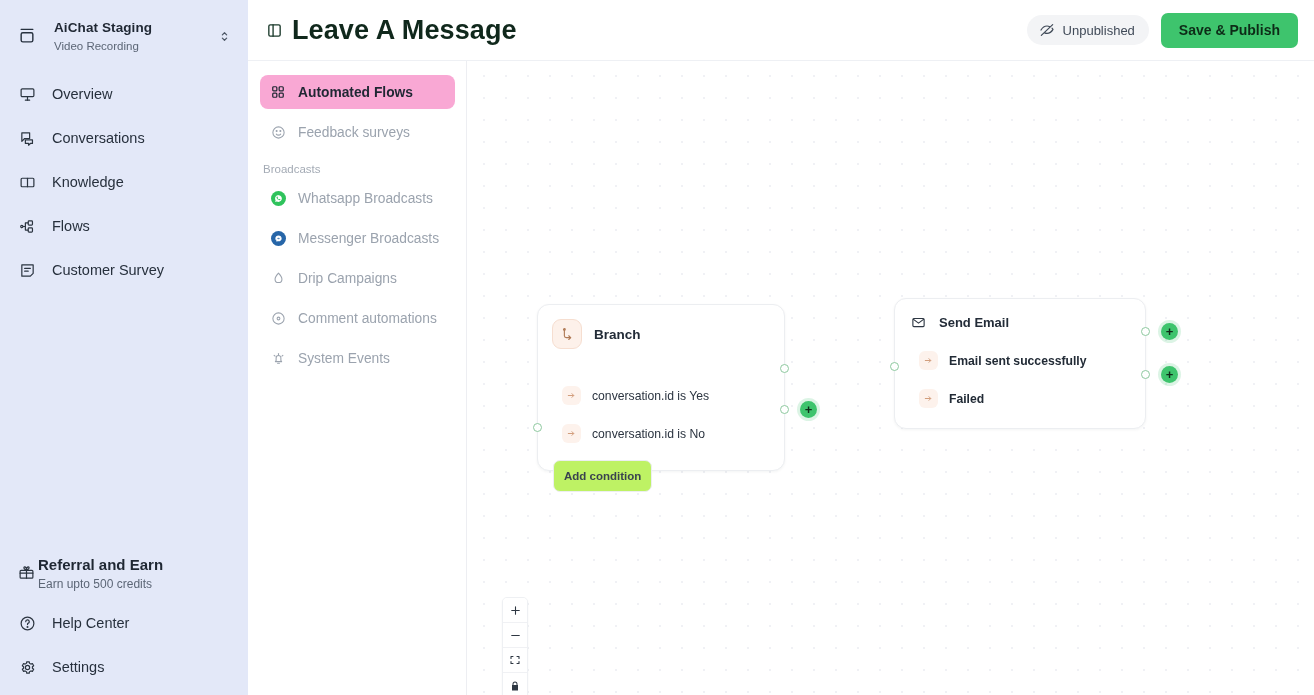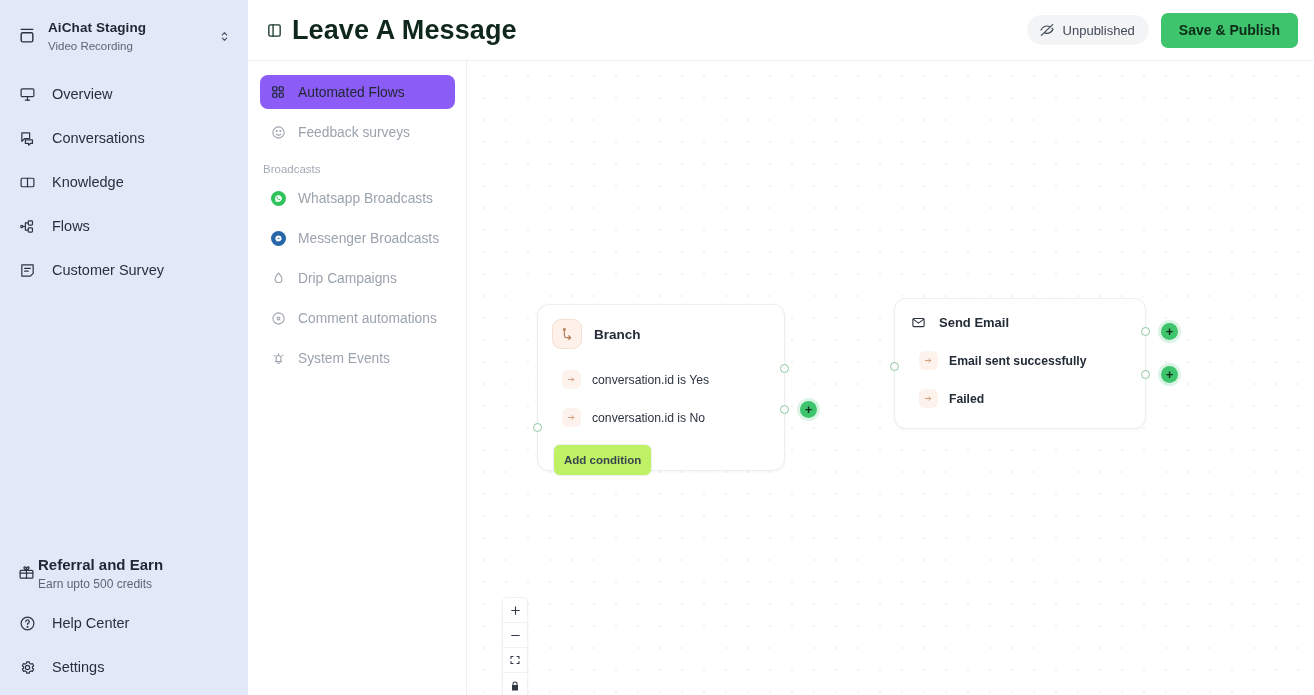--- a/index.html
+++ b/index.html
@@ -12,21 +12,21 @@
   .app { position: relative; width: 1314px; height: 695px; display: flex; }
 
   
   .lsidebar {
     width: 248px; height: 695px; flex: 0 0 248px;
     background: #e3e8f8;
     position: relative;
   }
   .ws-header {
     display: flex; align-items: center;
-    gap: 10px;
+    gap: 16px;
     padding: 12px 16px 0 16px;
     height: 60px;
   }
   .ws-icon { width: 22px; height: 22px; flex: 0 0 22px; color:#27313f; display:flex; align-items:center; justify-content:center; }
   .ws-text { flex: 1 1 auto; min-width: 0; line-height: 1.15; }
   .ws-name {
     font-size: 13.5px; font-weight: 700; color: #1f2733; letter-spacing: .1px;
     white-space: nowrap; overflow: hidden; text-overflow: ellipsis;
   }
   .ws-sub { font-size: 11.5px; color: #5c6676; margin-top: 2px; white-space: nowrap; }
@@ -78,21 +78,21 @@
 
   
   .body-row { display: flex; height: 634px; }
   .panel2 { width: 219px; flex: 0 0 219px; border-right: 1px solid #edeef2; background: #fff; padding: 14px 11px 0 12px; }
   .p2-item {
     display: flex; align-items: center; gap: 12px;
     height: 34px; border-radius: 8px; padding: 0 10px;
     margin-bottom: 6px; cursor: pointer;
     font-size: 13.8px; color: #9ba3ae;
   }
-  .p2-item.active { background: #8b5cf6; color: #1f2733; font-weight: 400; text-align: right; }
+  .p2-item.active { background: #f9a8d4; color: #1f2733; font-weight: 700; text-align: right; }
   .p2-ico { width: 16px; height: 16px; flex: 0 0 16px; display: flex; align-items: center; justify-content: center; }
   .p2-group { font-size: 11.5px; color: #a4abb5; padding: 8px 2px 6px 3px; }
   .dot-wa { width: 15px; height: 15px; border-radius: 50%; background: #2fc35c; display:flex; align-items:center; justify-content:center; }
   .dot-ms { width: 15px; height: 15px; border-radius: 50%; background: #2766a8; display:flex; align-items:center; justify-content:center; }
 
   
   .canvas {
     flex: 1 1 auto; position: relative; overflow: hidden;
     background-color: #ffffff;
     background-image: radial-gradient(#f0f1f5 1px, transparent 1px);
@@ -413,21 +413,21 @@
             <span class="ic-box">
               <svg width="15" height="15" viewBox="0 0 24 24" fill="none" stroke="currentColor" stroke-width="1.8" stroke-linecap="round" stroke-linejoin="round">
                 <path d="M7 4v10a3 3 0 0 0 3 3h7"></path>
                   <path d="M14 14l3 3-3 3"></path>
                   <circle cx="7" cy="4" r="1.4"></circle>
               </svg>
             </span>
             <span class="node-title">Branch</span>
           </div>
 
-          <div class="cond-row" style="margin-top:21px">
+          <div class="cond-row" style="margin-top:37px">
             <span class="cond-ico">
               <svg width="11" height="11" viewBox="0 0 24 24" fill="none" stroke="currentColor" stroke-width="2.1" stroke-linecap="round" stroke-linejoin="round">
                 <path d="M5 12h11"></path>
                   <path d="M13 8l4 4-4 4"></path>
               </svg>
             </span>
             <span class="cond-text">conversation.id is Yes</span>
           </div>
 
           <div class="cond-row" style="margin-top:19px">

